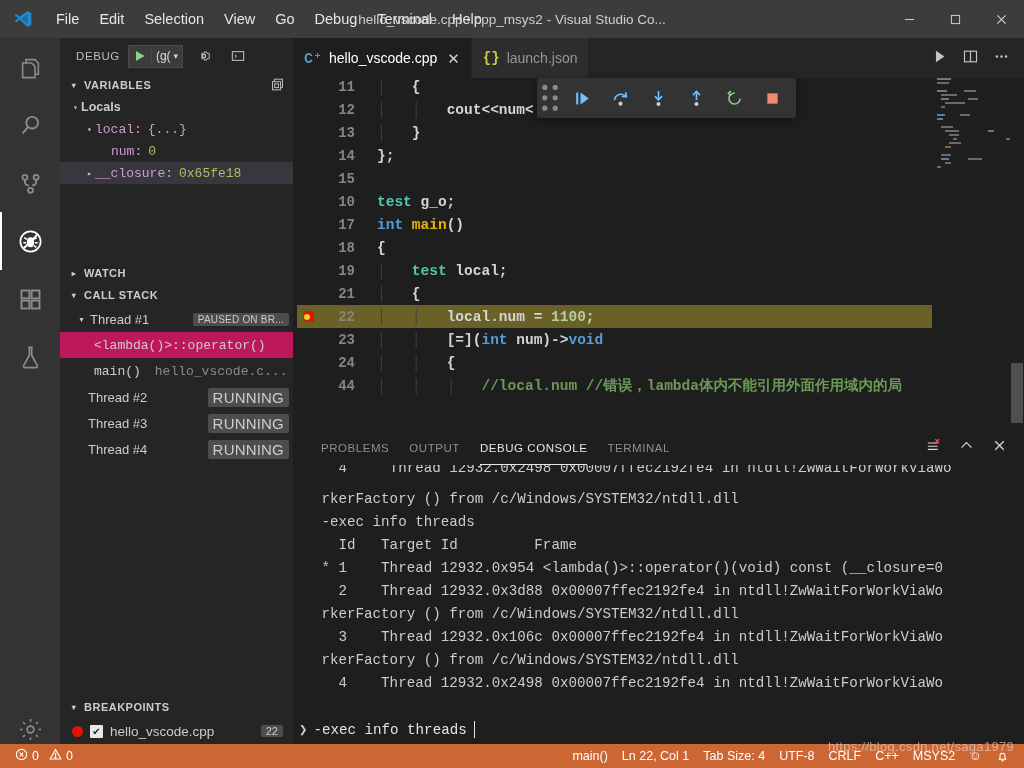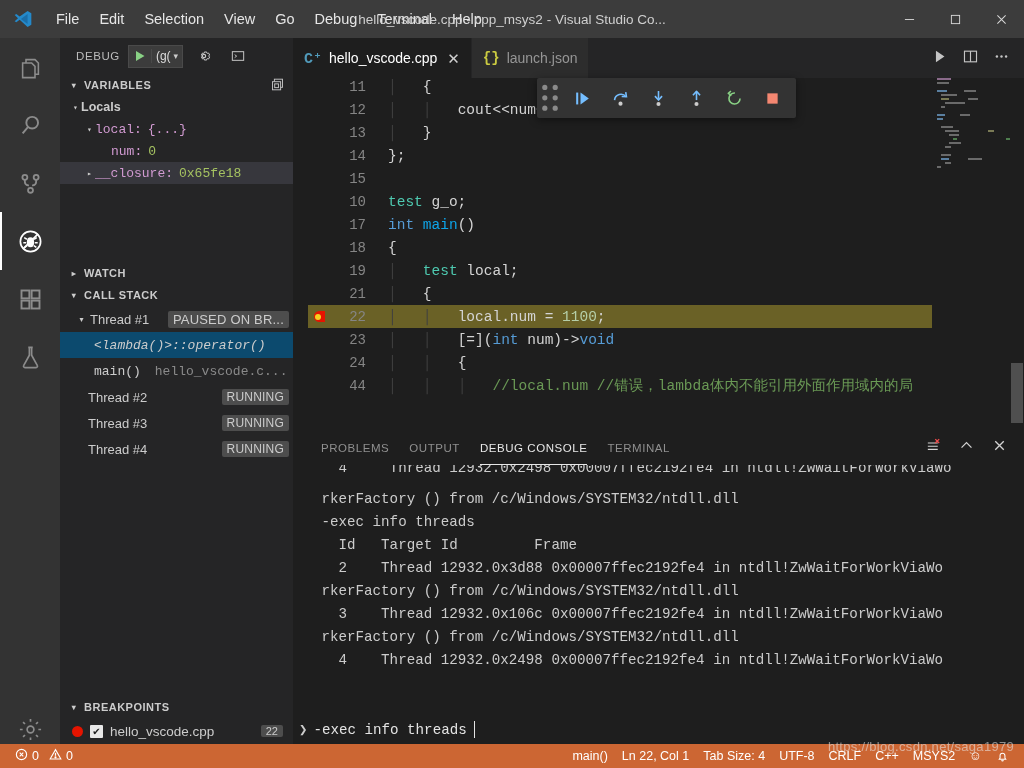--- a/index.html
+++ b/index.html
@@ -98,30 +98,30 @@
   .tree-row .tw { width: 11px; font-size: 8px; color: #cccccc; flex: none; text-align: center; }
   .var-name { color: #d19ad1; }
   .var-name.plainlabel { color: #cccccc; font-family: "Liberation Sans", sans-serif; font-weight: bold; font-size: 12.5px; }
   .var-val { color: #a5c261; }
   .var-val.obj { color: #d19ad1; }
 
   .stack-row {
     height: 26px; display: flex; align-items: center; font-size: 13px;
     color: #cccccc; white-space: nowrap; overflow: hidden; padding-right: 4px;
   }
-  .stack-row.selected { background: #0c4a6e; font-style: italic; }
+  .stack-row.selected { background: #be185d; }
   .stack-row .tw { width: 11px; font-size: 8px; color: #cccccc; flex: none; text-align: center; }
   .stack-mono { font-family: "Liberation Mono", monospace; font-size: 13px; }
   .stack-sub { color: #8a8a8a; font-size: 13px; margin-left: 14px; font-family: "Liberation Mono", monospace; }
   .badge {
-    background: #4d4d4d; color: #cccccc; font-size: 12px; padding: 1px 5px;
+    background: #4d4d4d; color: #cccccc; font-size: 15px; padding: 1px 5px;
     border-radius: 2px; margin-left: auto; white-space: nowrap;
     font-family: "Liberation Sans", sans-serif; letter-spacing: .2px;
   }
-  .badge.small { font-size: 13px; }
+  .badge.small { font-size: 10px; }
   .sb-flex-spacer { flex: 1; }
 
   .bp-row { height: 26px; display: flex; align-items: center; gap: 7px; padding-left: 12px; font-size: 13.5px; color: #cccccc; }
   .bp-dot { width: 11px; height: 11px; border-radius: 50%; background: #e51400; flex: none; }
   .bp-check {
     width: 13px; height: 13px; background: #e8e8e8; color: #1e1e1e; font-size: 10px;
     display: flex; align-items: center; justify-content: center; flex: none; border-radius: 1px;
   }
   .bp-line {
     margin-left: auto; margin-right: 10px; background: #4d4d4d; color: #cccccc;
@@ -141,21 +141,21 @@
   .tab .cpp-ic { color: #519aba; font-size: 15px; font-weight: bold; font-family: "Liberation Mono", monospace; }
   .tab .json-ic { color: #cbcb41; font-size: 14px; font-weight: bold; font-family: "Liberation Mono", monospace; }
   .tab-close { color: #d0d0d0; font-size: 15px; margin-left: 3px; line-height: 1; }
   .tabbar-actions {
     margin-left: auto; display: flex; align-items: center; gap: 14px; padding-right: 14px;
     color: #c5c5c5;
   }
   .tabbar-actions svg { width: 17px; height: 17px; }
 
   .code-wrap { position: relative; height: 352px; overflow: hidden; background: #1e1e1e; }
-  .code-lines { position: absolute; top: -3px; left: 15px; right: 0; }
+  .code-lines { position: absolute; top: -3px; left: 4px; right: 0; font-weight: bold; }
   .code-line {
     height: 23px; display: flex; align-items: center;
     font-family: "Liberation Mono", monospace; font-size: 14.5px; white-space: pre;
   }
   .code-line.highlight { background: #6a6126; }
   .gutter-bp { width: 22px; flex: none; display: flex; align-items: center; justify-content: center; }
   .bp-arrow {
     width: 11px; height: 11px; background: #e51400; position: relative;
     border-radius: 50% 0 0 50%;
   }
@@ -169,21 +169,21 @@
     border-radius: 50%; background: #f5d020; z-index: 2;
   }
   .ln {
     width: 36px; flex: none; text-align: right; color: #858585; font-size: 14px;
     padding-right: 0px; font-family: "Liberation Mono", monospace;
   }
   .code-txt { padding-left: 22px; }
   .ind-guide { color: #404040; }
   .kw { color: #569cd6; }
   .typ { color: #4ec9b0; }
-  .fn { color: #0ea5e9; }
+  .fn { color: #eab308; }
   .num { color: #b5cea8; }
   .cmt { color: #6a9955; }
   .plain { color: #d4d4d4; }
 
   .minimap {
     position: absolute; top: 40px; right: 14px; width: 78px; height: 352px;
     background: #1e1e1e; overflow: hidden;
   }
   .mm-line { height: 3px; margin-bottom: 1px; display: flex; gap: 2px; padding-left: 2px; }
   .mm-seg { height: 2px; }
@@ -612,20 +612,21 @@
               <path d="M6 6 L18 18 M18 6 L6 18"></path>
             </svg>
           </span>
         </div>
       </div>
       <div class="console-out" id="console-out">
           <div class="cline clip">   4     Thread 12932.0x2498 0x00007ffec2192fe4 in ntdll!ZwWaitForWorkViaWo</div>
           <div class="cline"> rkerFactory () from /c/Windows/SYSTEM32/ntdll.dll</div>
           <div class="cline"> -exec info threads</div>
           <div class="cline">   Id   Target Id         Frame</div>
+          <div class="cline"> * 1    Thread 12932.0x954 &lt;lambda()&gt;::operator()(void) const (__closure=0</div>
           <div class="cline">   2    Thread 12932.0x3d88 0x00007ffec2192fe4 in ntdll!ZwWaitForWorkViaWo</div>
           <div class="cline"> rkerFactory () from /c/Windows/SYSTEM32/ntdll.dll</div>
           <div class="cline">   3    Thread 12932.0x106c 0x00007ffec2192fe4 in ntdll!ZwWaitForWorkViaWo</div>
           <div class="cline"> rkerFactory () from /c/Windows/SYSTEM32/ntdll.dll</div>
           <div class="cline">   4    Thread 12932.0x2498 0x00007ffec2192fe4 in ntdll!ZwWaitForWorkViaWo</div>
         </div>
       <div class="console-input">
         <span class="chev">❯</span>
         <span>-exec info threads</span>
           <span class="caret-blink"></span>

